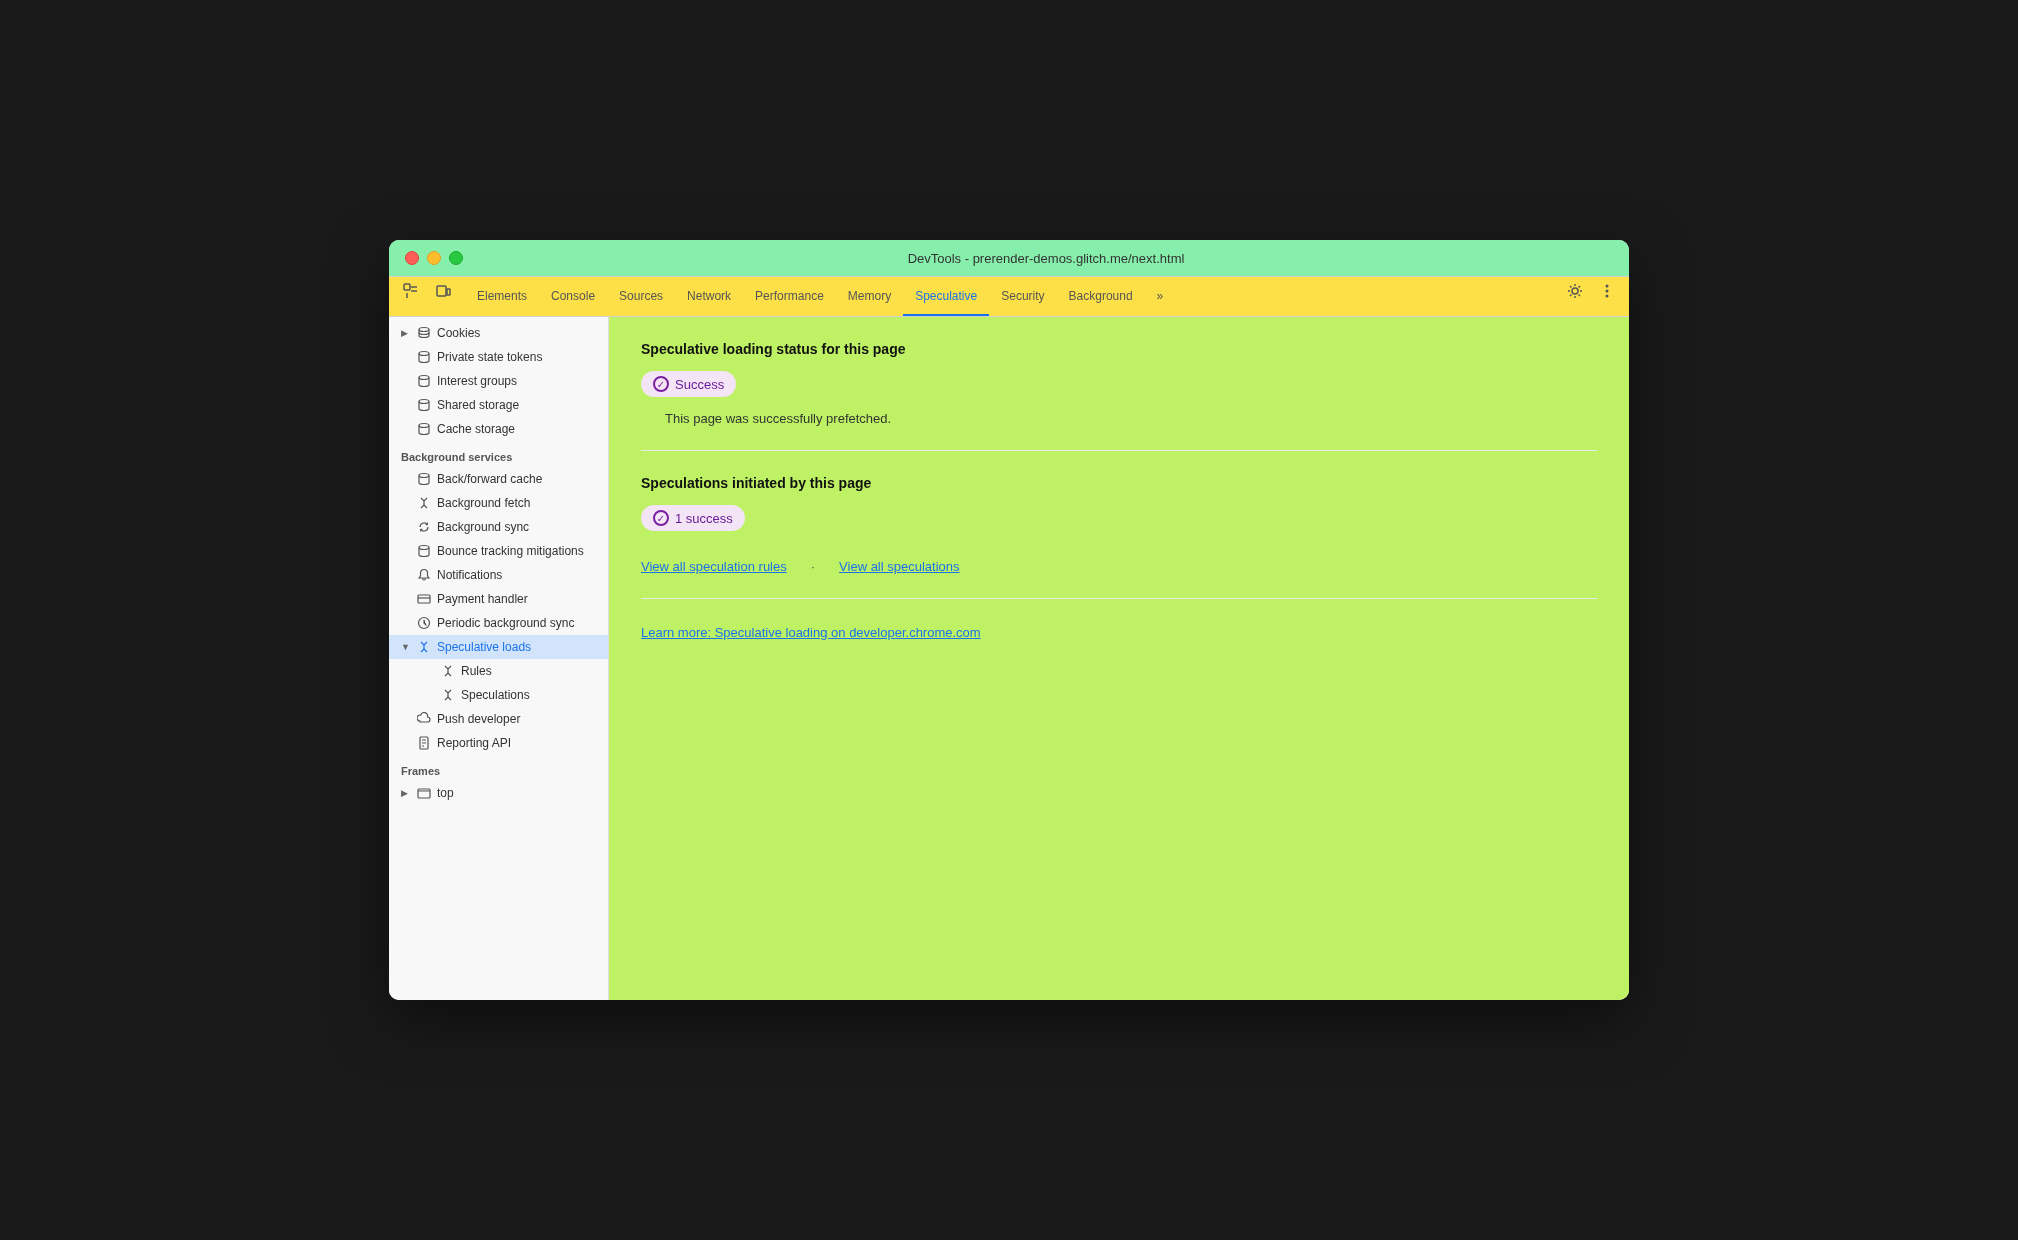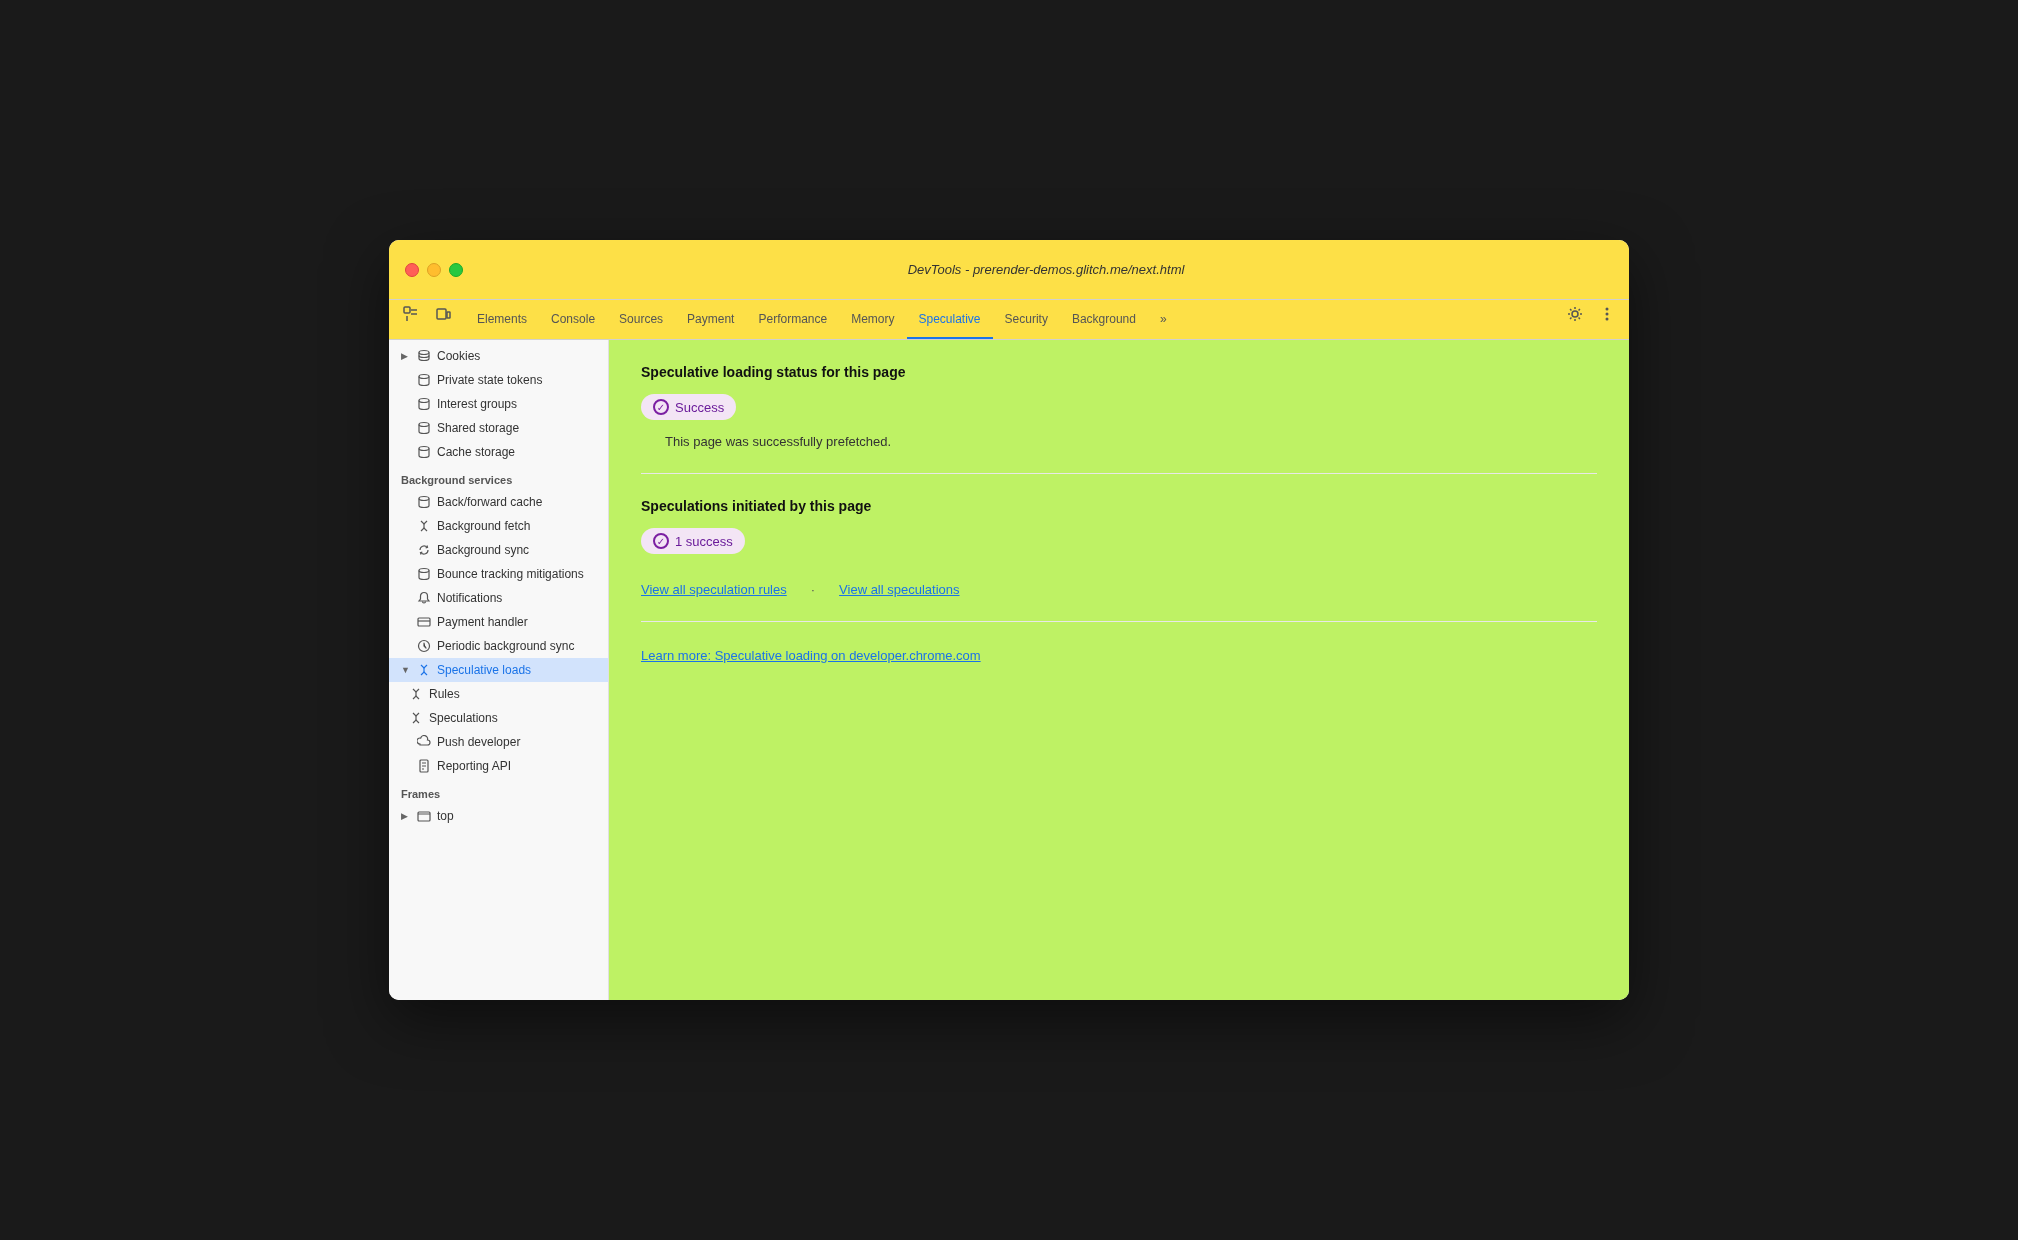--- a/index.html
+++ b/index.html
@@ -15,28 +15,27 @@
       width: 1240px;
       height: 760px;
       background: #ffffff;
       border-radius: 10px;
       overflow: hidden;
       box-shadow: 0 20px 60px rgba(0,0,0,0.5);
       display: flex;
       flex-direction: column;
     }
     .title-bar {
-      background: #fde047;
-      height: 60px;
+      background: #86efac;
+      height: 37px;
       display: flex;
       align-items: center;
       padding: 0 16px;
       border-bottom: 1px solid #d0d0d0;
       flex-shrink: 0;
-      font-style: italic;
     }
     .traffic-lights {
       display: flex;
       gap: 8px;
       margin-right: 16px;
     }
     .traffic-light {
       width: 14px;
       height: 14px;
       border-radius: 50%;
@@ -128,21 +127,21 @@
       cursor: pointer;
       color: #333;
       border-radius: 0;
       gap: 6px;
       min-height: 24px;
     }
     .sidebar-item.active {
       background: #d2e3fc;
       color: #1a73e8;
     }
-    .sidebar-item.indent2 { padding-left: 20px; }
+    .sidebar-item.indent2 { padding-left: 52px; }
     .sidebar-arrow {
       width: 10px;
       font-size: 9px;
       color: #666;
       flex-shrink: 0;
     }
     .content-panel {
       flex: 1;
       overflow-y: auto;
       padding: 24px 32px;
@@ -240,21 +239,21 @@
         <svg width="16" height="16" viewBox="0 0 16 16" fill="none">
           <rect x="2" y="3" width="9" height="10" rx="1" stroke="#555" stroke-width="1.5"></rect>
           <rect x="12" y="6" width="3" height="6" rx="0.5" stroke="#555" stroke-width="1.5"></rect>
         </svg>
       </div>
     </div>
     <div class="toolbar-tabs">
       <div class="tab-item">Elements</div>
       <div class="tab-item">Console</div>
       <div class="tab-item">Sources</div>
-      <div class="tab-item">Payment</div>
+      <div class="tab-item">Network</div>
       <div class="tab-item">Performance</div>
       <div class="tab-item">Memory</div>
       <div class="tab-item active">Speculative</div>
       <div class="tab-item">Security</div>
       <div class="tab-item">Background</div>
       <div class="tab-item">»</div>
     </div>
     <div class="toolbar-actions">
       <div class="toolbar-icon">
         <svg width="16" height="16" viewBox="0 0 16 16" fill="none">

